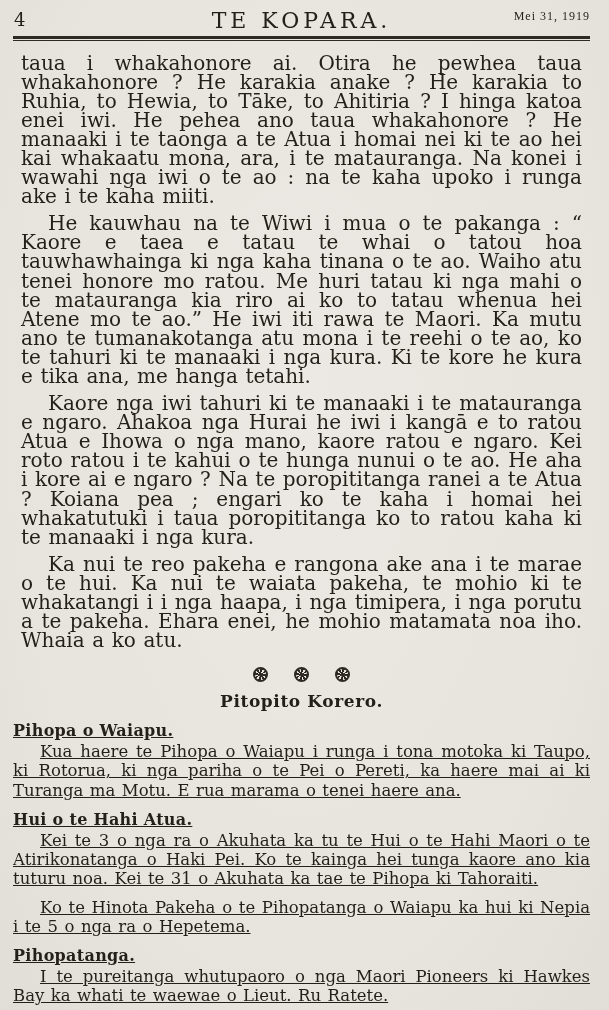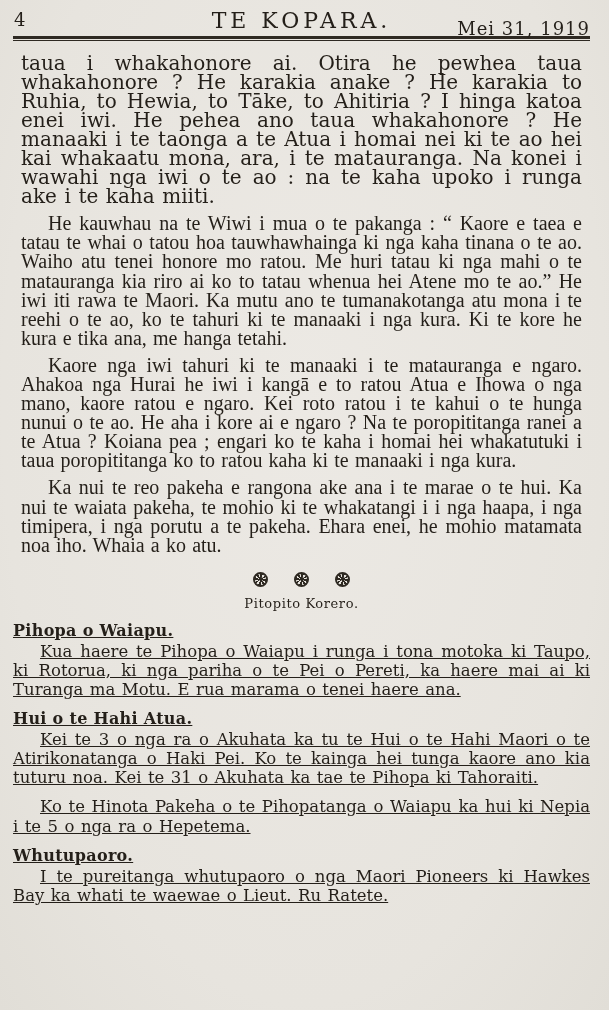--- a/index.html
+++ b/index.html
@@ -22,40 +22,40 @@
   .masthead { position: relative; height: 25px; }
   .pageno {
     position: absolute; left: 1px; top: 1px;
     font-size: 18px;
   }
   .title {
     display: block; text-align: center;
     font-size: 22px; letter-spacing: 4px;
   }
   .date {
-    position: absolute; right: 0; top: 10px;
-    font-size: 18px; letter-spacing: 1px;
+    position: absolute; right: 0; top: 1px;
+    font-size: 12px; letter-spacing: 1px; font-family: Liberation Serif, serif;
   }
   .rule {
     margin-top: 3px;
     border-top: 3px solid #2e2922;
     border-bottom: 1.5px solid #2e2922;
     height: 4.5px;
   }
 
   
   .body { margin-top: 13px; }
   .para {
     margin: 8px;
     font-size: 20px;
     line-height: 19.1px;
     text-align: justify;
     word-spacing: 1.2px;
   }
-  .para.indent { text-indent: 27px; font-family: Liberation Serif, serif; }
+  .para.indent { text-indent: 27px; }
 
   
   .ornaments {
     display: flex; justify-content: center; gap: 26px;
     margin: 17px 0 9px;
   }
   .ornament {
     width: 15px; height: 15px; border-radius: 50%;
     border: 2px solid #2e2922;
     background: repeating-conic-gradient(#2e2922 0 22deg, #e9e6e0 22deg 45deg);
@@ -64,22 +64,22 @@
   }
   .ornament::after {
     content: ""; position: absolute; inset: 3.5px;
     border-radius: 50%; background: #2e2922;
   }
 
   
   .section-title {
     margin: 9px 0 4px;
     text-align: center;
-    font-size: 13px;
-    font-weight: normal;
+    font-size: 17px;
+    font-weight: bold;
     letter-spacing: 0.6px;
   }
   .news-item { margin-top: 10px; text-decoration: underline; }
   .news-heading {
     margin: 0 0 2px;
     font-size: 16px;
     font-weight: bold;
     letter-spacing: 0.3px;
   }
   .news-text {
@@ -127,19 +127,19 @@
     <section class="news-item">
       <h3 class="news-heading">Hui o te Hahi Atua.</h3>
       <p class="news-text">Kei te 3 o nga ra o Akuhata ka tu te Hui o te Hahi Maori o te Atirikonatanga o Haki Pei.  Ko te kainga hei tunga kaore ano kia tuturu noa.  Kei te 31 o Akuhata ka tae te Pihopa ki Tahoraiti.</p>
     </section>
 
     <section class="news-item">
       <p class="news-text">Ko te Hinota Pakeha o te Pihopatanga o Waiapu ka hui ki Nepia i te 5 o nga ra o Hepetema.</p>
     </section>
 
     <section class="news-item">
-      <h3 class="news-heading">Whutupaoro.</h3>
+      <h3 class="news-heading">Pihopatanga.</h3>
       <p class="news-text">I te pureitanga whutupaoro o nga Maori Pioneers ki Hawkes Bay ka whati te waewae o Lieut. Ru Ratete.</p>
     </section>
 
   </main>
 
 </div>
 
 </body></html>

